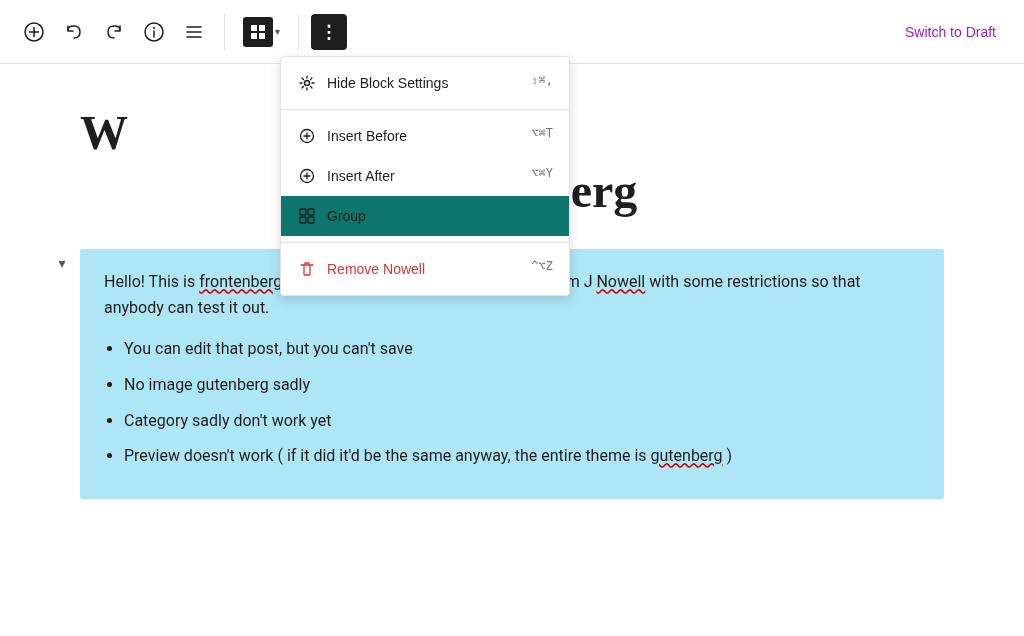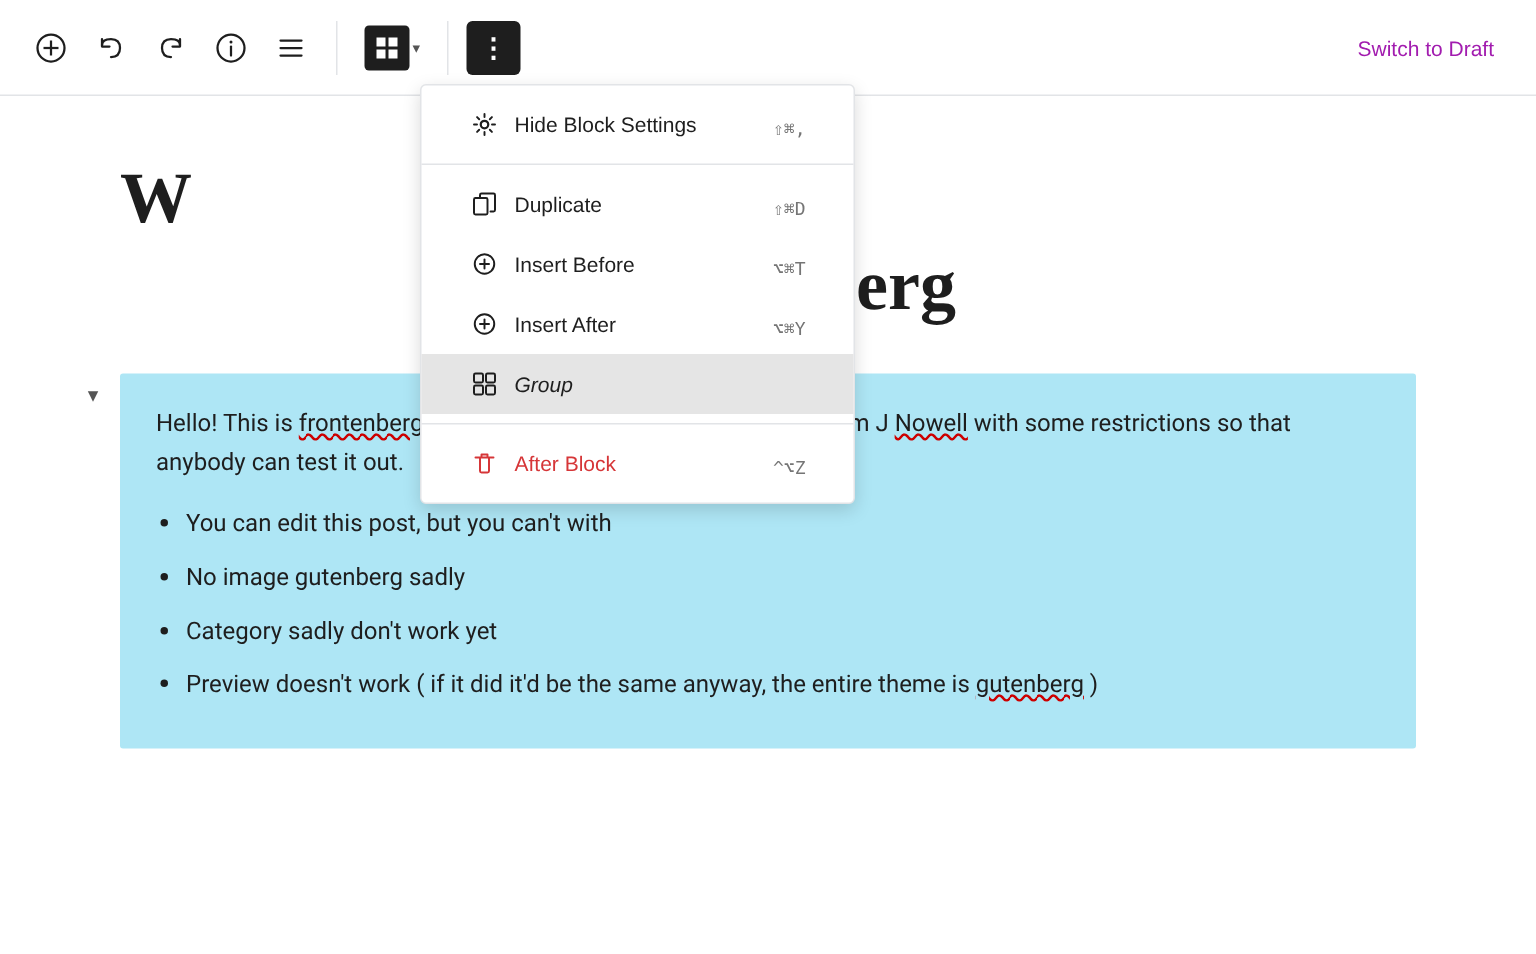--- a/index.html
+++ b/index.html
@@ -114,32 +114,32 @@
       border: 1px solid #e2e4e7;
       border-radius: 4px;
       box-shadow: 0 4px 12px rgba(0,0,0,0.15);
       width: 290px;
       z-index: 200;
       padding: 6px 0;
     }
 
     .menu-item {
       display: flex;
-      align-items: flex-end;
+      align-items: flex-start;
       justify-content: space-between;
-      padding: 10px 32px;
+      padding: 10px 16px;
       cursor: pointer;
       font-size: 14px;
       color: #1e1e1e;
       border: none;
       background: transparent;
       width: 100%;
       text-align: left;
     }
-    .menu-item.active { background: #e5e5e5; font-style: italic; }
+    .menu-item.active { background: #0f766e; }
 
     .menu-item-left {
       display: flex;
       align-items: center;
       gap: 10px;
     }
     .menu-icon {
       width: 20px;
       height: 20px;
       display: flex;
@@ -307,32 +307,20 @@
           <path d="M8 1v2M8 13v2M1 8h2M13 8h2M3.05 3.05l1.41 1.41M11.54 11.54l1.41 1.41M3.05 12.95l1.41-1.41M11.54 4.46l1.41-1.41" stroke="#1e1e1e" stroke-width="1.3" stroke-linecap="round"></path>
         </svg>
       </span>
       <span>Hide Block Settings</span>
     </div>
     <span class="menu-shortcut">⇧⌘,</span>
   </button>
 
   <div class="menu-divider"></div>
 
-  <button class="menu-item">
-    <div class="menu-item-left">
-      <span class="menu-icon">
-        <svg width="16" height="16" viewBox="0 0 16 16" fill="none">
-          <rect x="1" y="4" width="9" height="11" rx="1" stroke="#1e1e1e" stroke-width="1.3"></rect>
-          <path d="M5 4V2a1 1 0 011-1h8a1 1 0 011 1v10a1 1 0 01-1 1h-2" stroke="#1e1e1e" stroke-width="1.3" stroke-linecap="round"></path>
-        </svg>
-      </span>
-      <span>Duplicate</span>
-    </div>
-    <span class="menu-shortcut">⇧⌘D</span>
-  </button>
 
   <button class="menu-item">
     <div class="menu-item-left">
       <span class="menu-icon">
         <svg width="16" height="16" viewBox="0 0 16 16" fill="none">
           <circle cx="8" cy="8" r="6.5" stroke="#1e1e1e" stroke-width="1.3"></circle>
           <line x1="8" y1="5" x2="8" y2="11" stroke="#1e1e1e" stroke-width="1.3" stroke-linecap="round"></line>
           <line x1="5" y1="8" x2="11" y2="8" stroke="#1e1e1e" stroke-width="1.3" stroke-linecap="round"></line>
         </svg>
       </span>
@@ -372,40 +360,40 @@
 
   <div class="menu-divider"></div>
 
   <button class="menu-item remove">
     <div class="menu-item-left">
       <span class="menu-icon">
         <svg width="16" height="16" viewBox="0 0 16 16" fill="none">
           <path d="M2 4h12M6 4V2h4v2M5 4v9a1 1 0 001 1h4a1 1 0 001-1V4" stroke="#d63638" stroke-width="1.3" stroke-linecap="round" stroke-linejoin="round"></path>
         </svg>
       </span>
-      <span>After Block</span>
+      <span>Remove Nowell</span>
     </div>
     <span class="menu-shortcut">^⌥Z</span>
   </button>
 
 </div>
 
 <div class="content-area">
   <div class="post-title">
     <span>W<span style="opacity:0">elcome to the </span>&nbsp;&nbsp;&nbsp;&nbsp;&nbsp;&nbsp;&nbsp;&nbsp;&nbsp;&nbsp;&nbsp;&nbsp;&nbsp;&nbsp;&nbsp;&nbsp;&nbsp;&nbsp;&nbsp;&nbsp;&nbsp;&nbsp;&nbsp;&nbsp;&nbsp;&nbsp;&nbsp;&nbsp;<strong style="font-family:Georgia,serif; font-size:48px;">Gutenberg</strong></span><br>
   </div>
 
   <div class="content-block">
     <button class="block-toggle">▾</button>
     <div class="blue-block">
       <p>
         Hello! This is <span class="underline-red">frontenberg</span>, a frontend instance of Gutenberg by Tom J
         <span class="underline-red">Nowell</span> with some restrictions so that anybody can test it out.
       </p>
       <ul>
-        <li>You can edit this post, but you can't with</li>
+        <li>You can edit that post, but you can't save</li>
         <li>No image gutenberg sadly</li>
         <li>Category sadly don't work yet</li>
         <li>Preview doesn't work ( if it did it'd be the same anyway, the entire theme is <span class="underline-red">gutenberg</span> )</li>
       </ul>
     </div>
   </div>
 </div>
 
 </body></html>

